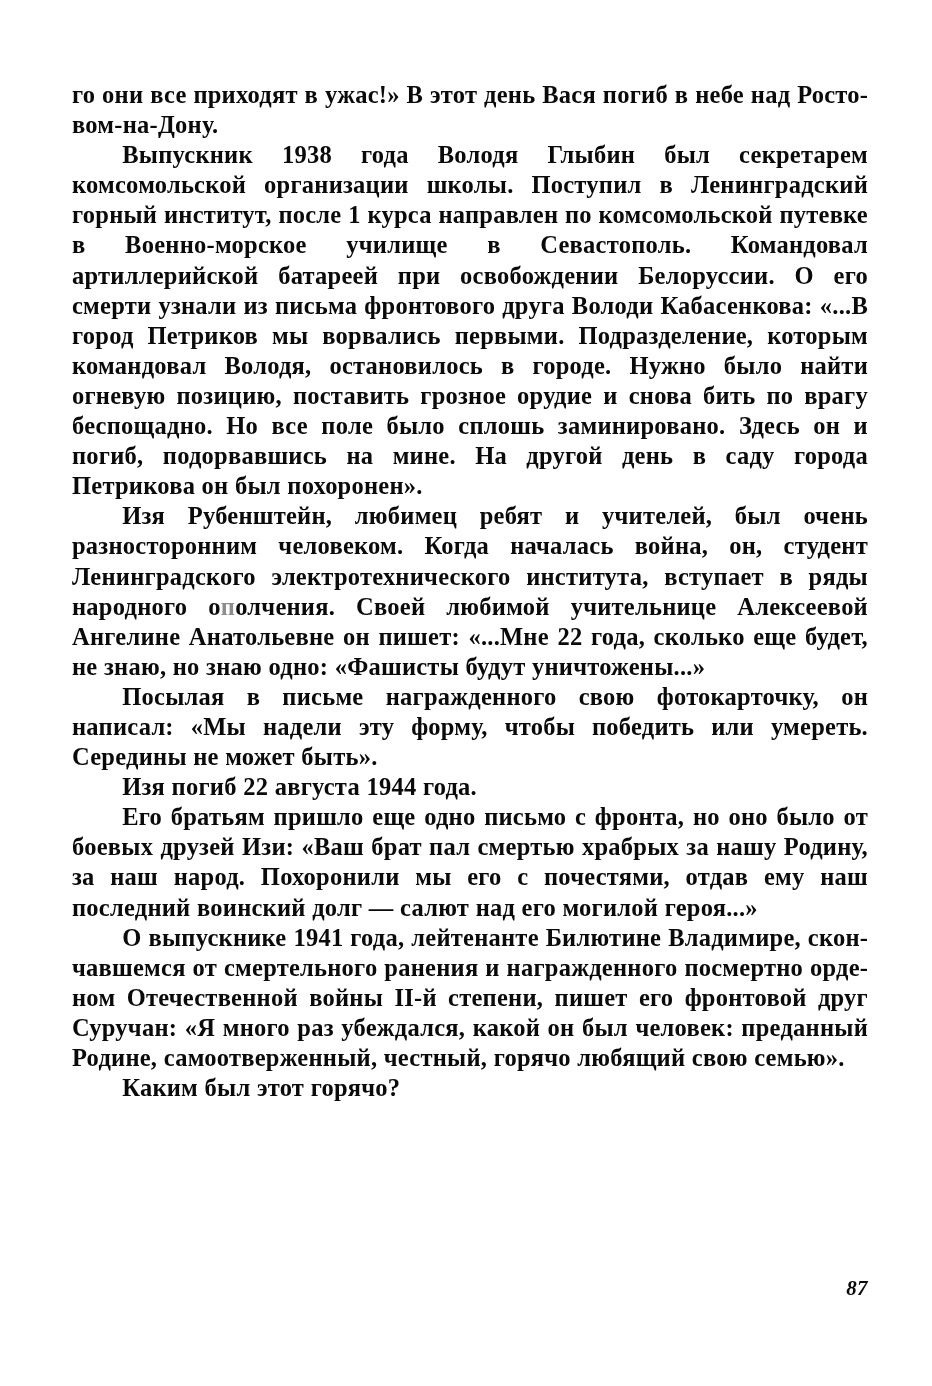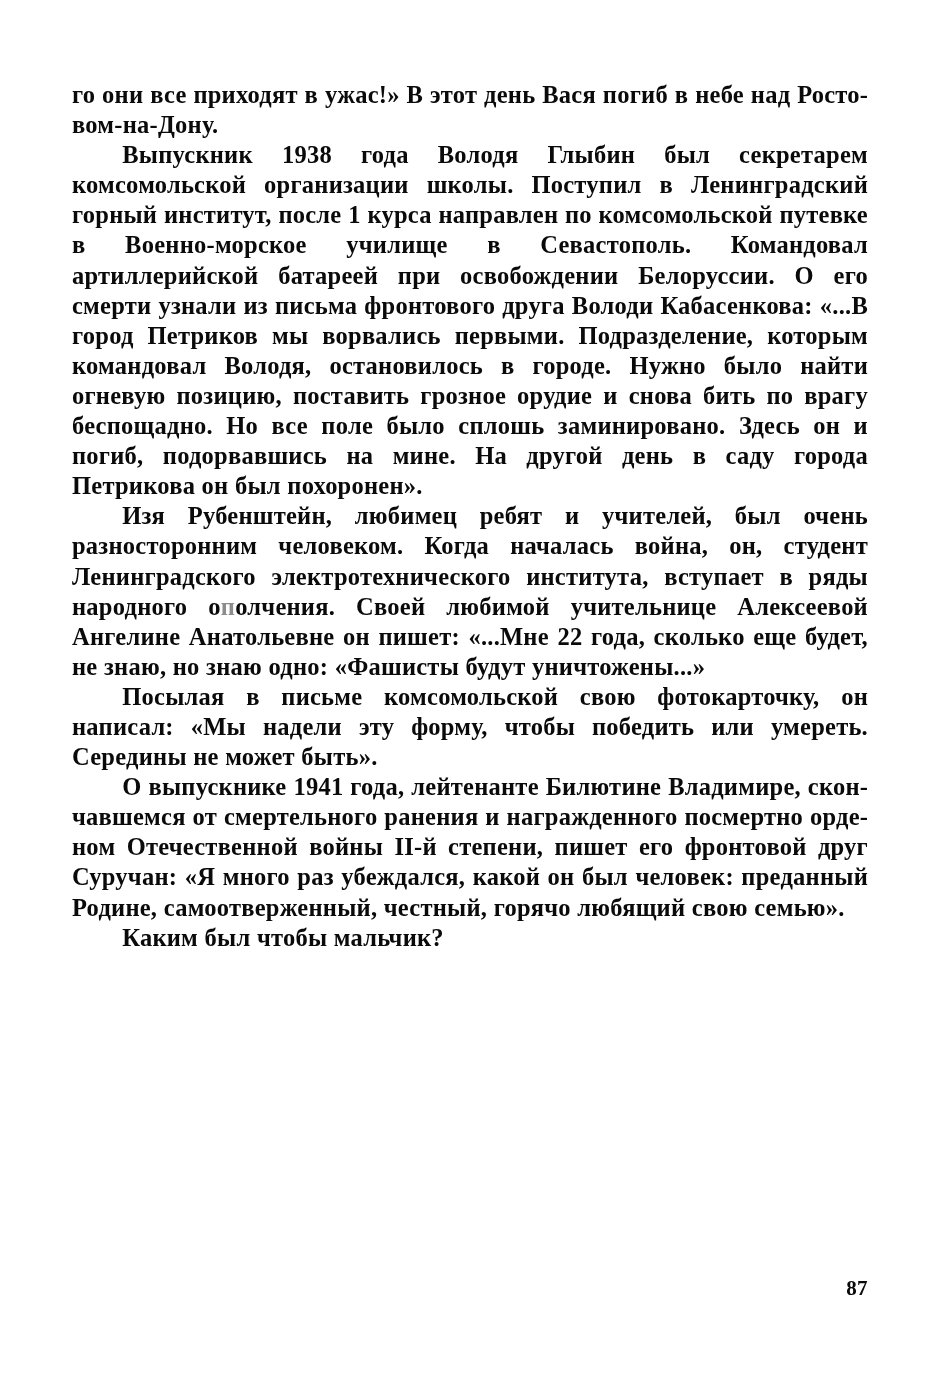--- a/index.html
+++ b/index.html
@@ -48,42 +48,45 @@
   }
   .page-number {
     position: absolute;
     right: 64px;
     top: 1276px;
     font-family: "Liberation Serif", "DejaVu Serif", serif;
     font-weight: 700;
     font-size: 21px;
     color: #0a0a0a;
     letter-spacing: 0.02em;
+    font-style: italic;
   }
 </style>
 </head>
 <body>
 
 <div class="page">
 
   <div class="text-column">
 
     <p class="para cont">го они все приходят в ужас!» В этот день Вася погиб в небе над Росто­вом-на-Дону.</p>
 
 
     <p class="para indent">Выпускник 1938 года Володя Глыбин был секретарем комсомоль­ской организации школы. Поступил в Ленинградский горный институт, после 1 курса направлен по комсомольской путевке в Военно-морское училище в Севастополь. Командовал артиллерийской батареей при ос­вобождении Белоруссии. О его смерти узнали из письма фронтового друга Володи Кабасенкова: «...В город Петриков мы ворвались первы­ми. Подразделение, которым командовал Володя, остановилось в горо­де. Нужно было найти огневую позицию, поставить грозное орудие и снова бить по врагу беспощадно. Но все поле было сплошь заминиро­вано. Здесь он и погиб, подорвавшись на мине. На другой день в саду города Петрикова он был похоронен».</p>
 
     <p class="para indent"><span>Изя Рубенштейн, любимец ребят и учителей, был очень разносто­ронним человеком. Когда началась война, он, студент Ленинградского электротехнического института, вступает в ряды народного о</span><span class="faded">п</span><span>олчения. Своей любимой учительнице Алексеевой Ангелине Анатольевне он пи­шет: «...Мне 22 года, сколько еще будет, не знаю, но знаю одно: «Фаши­сты будут уничтожены...»</span></p>
 
-    <p class="para indent">Посылая в письме комсомольской свою фотокарточку, он написал: «Мы надели эту форму, чтобы победить или умереть. Середины не мо­жет быть».</p>
+    <p class="para indent">Посылая в письме награжденного свою фотокарточку, он написал: «Мы надели эту форму, чтобы победить или умереть. Середины не мо­жет быть».</p>
 
+    <p class="para indent">Изя погиб 22 августа 1944 года.</p>
 
+    <p class="para indent">Его братьям пришло еще одно письмо с фронта, но оно было от боевых друзей Изи: «Ваш брат пал смертью храбрых за нашу Родину, за наш народ. Похоронили мы его с почестями, отдав ему наш последний воинский долг — салют над его могилой героя...»</p>
 
     <p class="para indent">О выпускнике 1941 года, лейтенанте Билютине Владимире, скон­чавшемся от смертельного ранения и награжденного посмертно орде­ном Отечественной войны II-й степени, пишет его фронтовой друг Су­ручан: «Я много раз убеждался, какой он был человек: преданный Роди­не, самоотверженный, честный, горячо любящий свою семью».</p>
 
 
-    <p class="para indent">Каким был чтобы мальчик?</p>
+    <p class="para indent">Каким был этот горячо?</p>
 
   </div>
 
   <div class="page-number">87</div>
 
 </div>
 
 </body></html>

